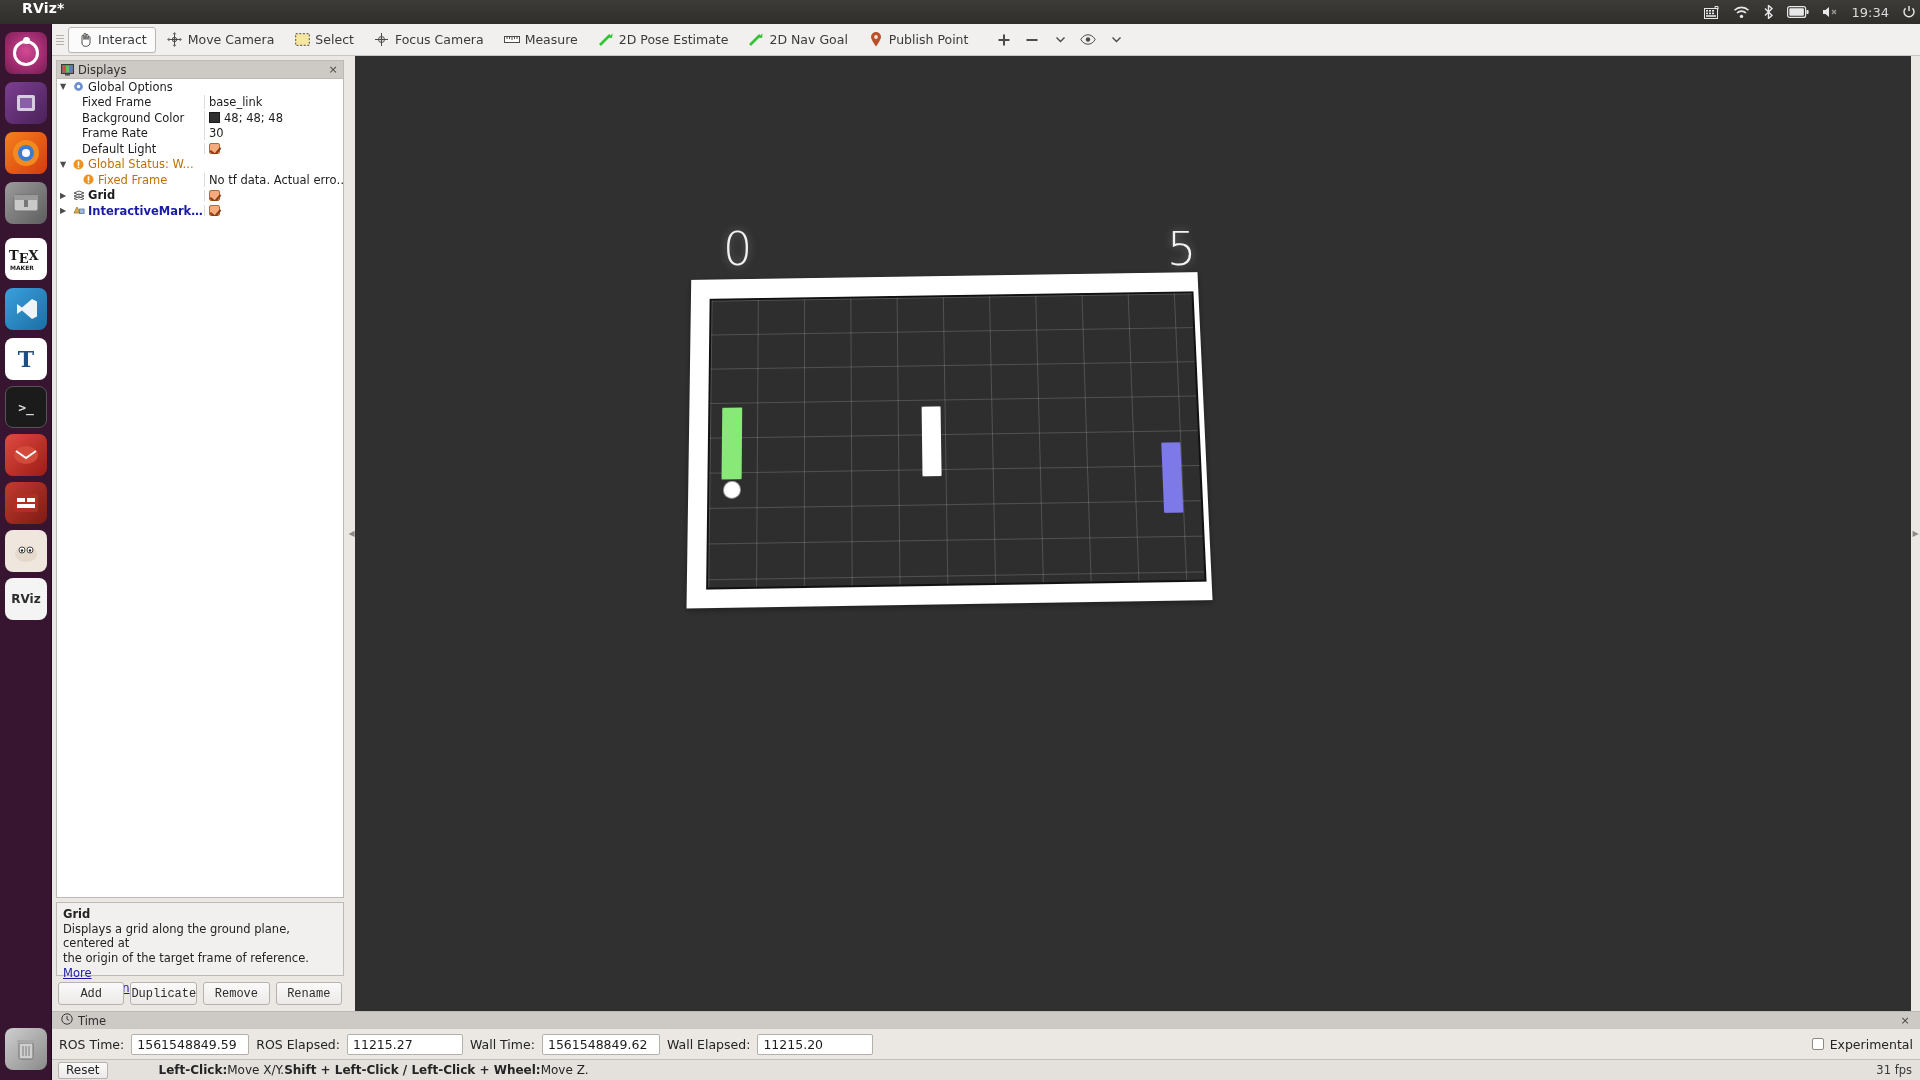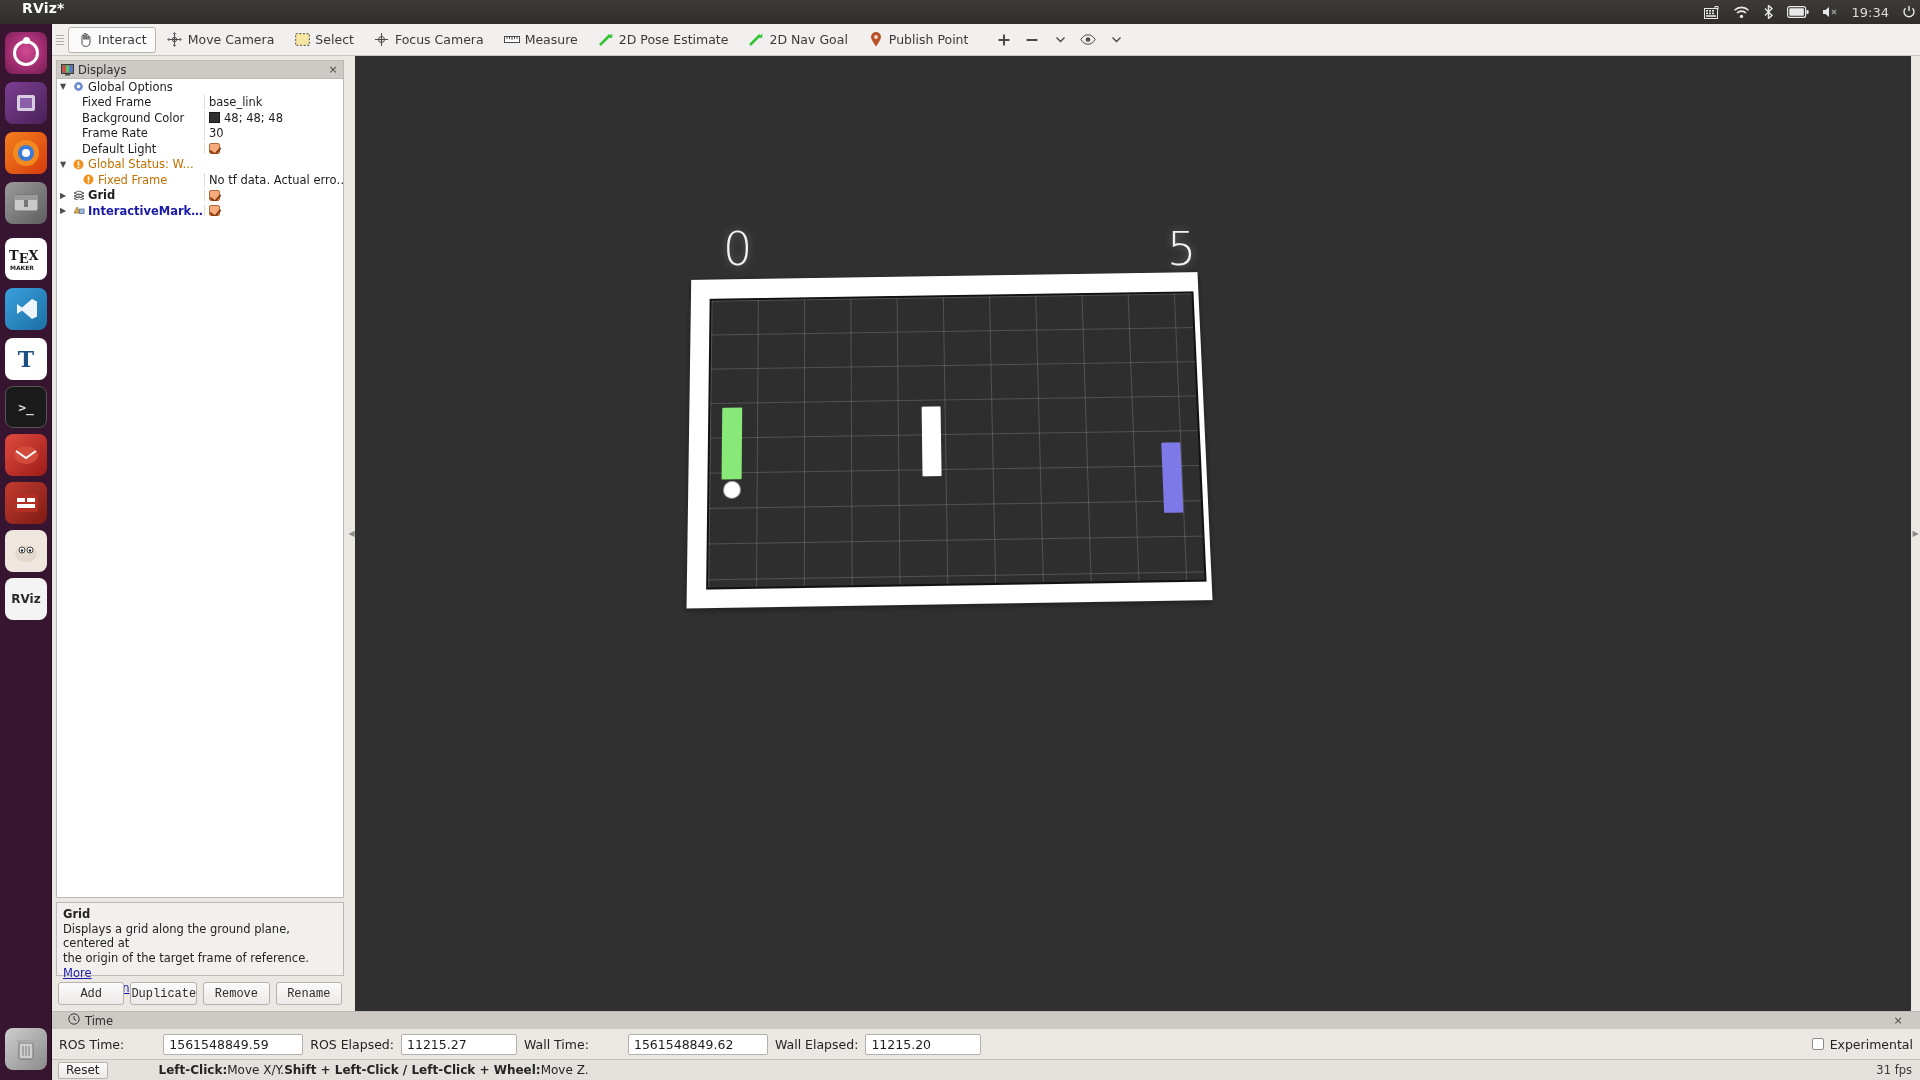--- a/index.html
+++ b/index.html
@@ -235,34 +235,34 @@
     position: absolute; left: 14px; top: 184px;
     width: 17px; height: 17px; border-radius: 50%;
     background: #ffffff;
   }
 
   
   #time-dock { background: #ebe8e4; }
   #time-titlebar {
     height: 18px; background: #cdc9c5;
     display: flex; align-items: center; gap: 5px;
-    padding: 0 16px; font-size: 11.5px; color: #2f2e2c;
+    padding: 0 9px; font-size: 11.5px; color: #2f2e2c;
     border-top: 1px solid #bdb9b5;
   }
   #time-close { margin-left: auto; font-size: 11px; color:#4a4845; width:12px;text-align:center;}
   #time-row {
     height: 30px; display: flex; align-items: center;
     gap: 7px; padding: 0 7px; font-size: 12.5px; color: #242424;
   }
   .tinput {
     background: #ffffff; border: 1px solid #b4b0ac; border-radius: 2px;
     height: 21px; display: flex; align-items: center; padding: 0 5px;
     font-size: 12.5px; color: #1c1c1c;
   }
-  .tinput.w1 { width: 140px; margin-left: 32px; }
+  .tinput.w1 { width: 118px; }
   .tinput.w2 { width: 116px; }
   #exp-wrap { margin-left: auto; display: flex; align-items: center; gap: 6px; }
   #exp-chk { width: 12px; height: 12px; background:#fff; border: 1px solid #8e8a86; border-radius:2px;}
 
   
   #statusbar {
     height: 21px; background: #e4e1dd;
     border-top: 1px solid #c4c0bc;
     display: flex; align-items: center; gap: 7px;
     padding: 0 6px; font-size: 12px; color: #242424;

